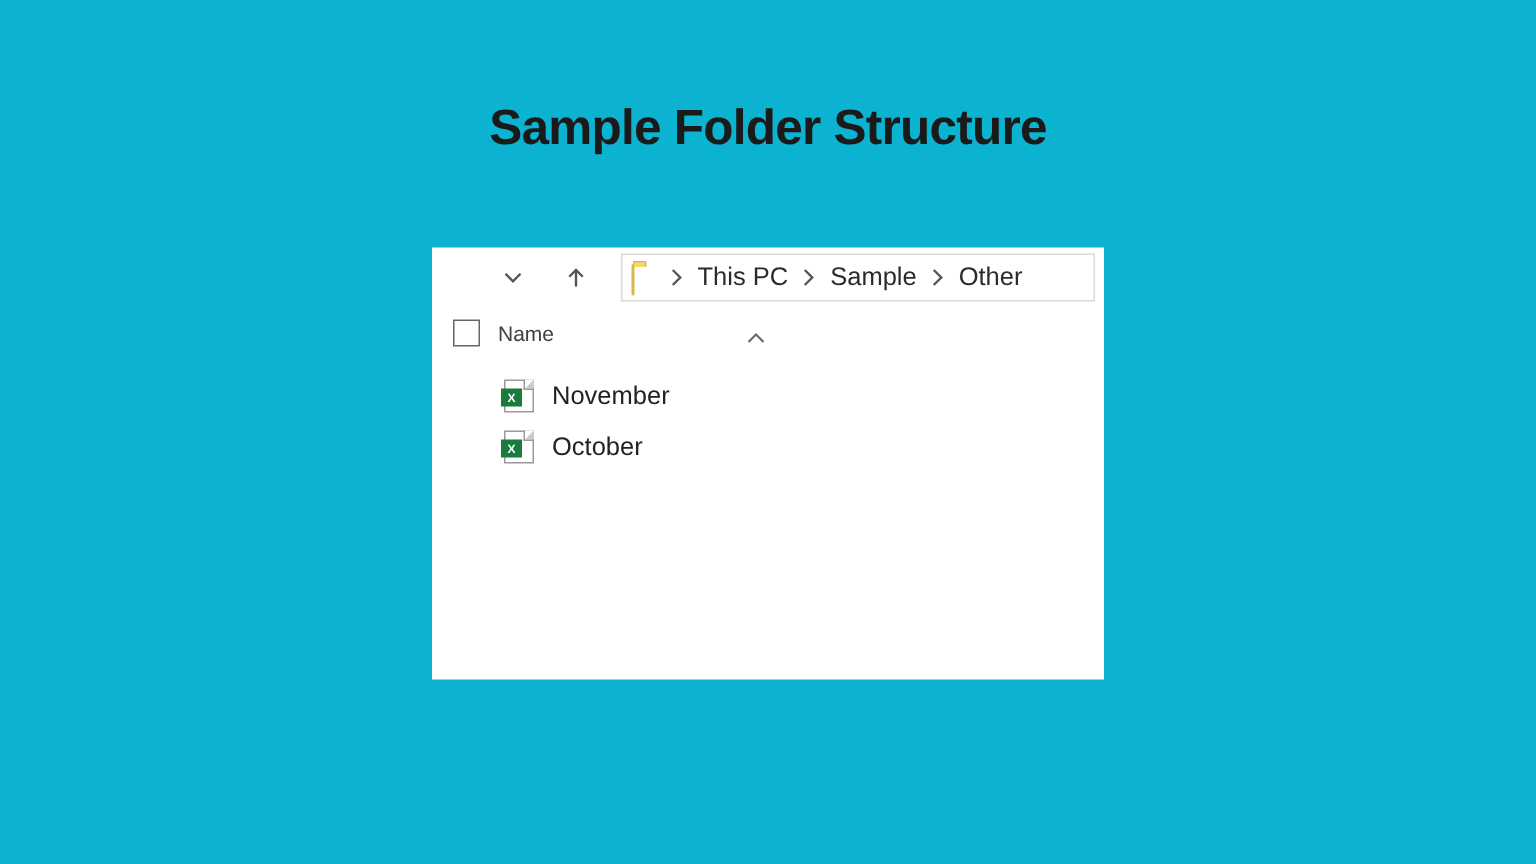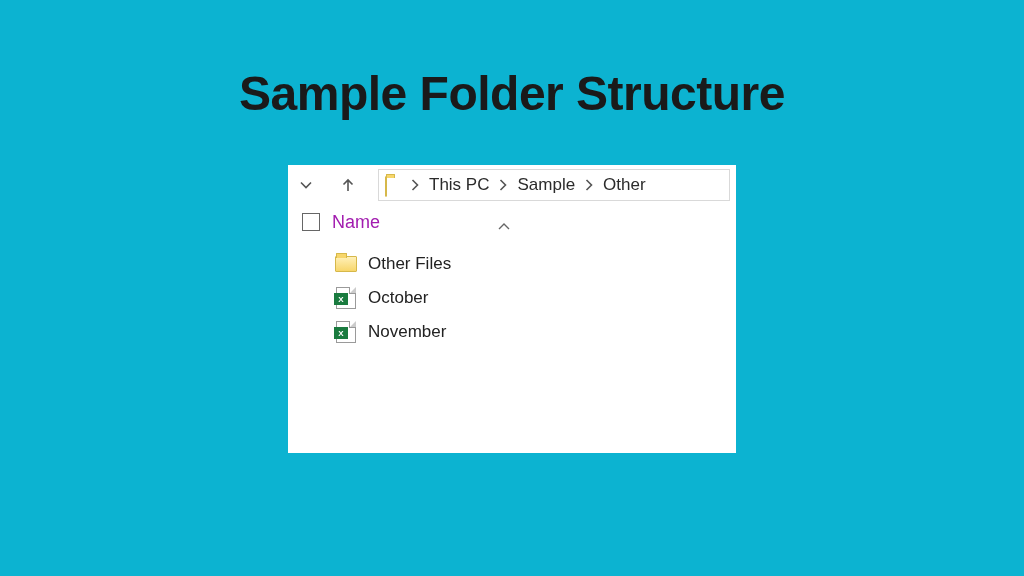--- a/index.html
+++ b/index.html
@@ -10,39 +10,40 @@
     font-family: "Segoe UI", Arial, sans-serif;
     overflow: hidden;
     position: relative;
   }
   .slide-title {
     position: absolute;
     top: 66px;
     left: 0;
     right: 0;
     text-align: center;
-    font-size: 48px;
+    font-size: 33px;
     font-weight: 700;
     color: #1a1a1a;
     letter-spacing: -0.5px;
   }
   .explorer {
     position: absolute;
     left: 288px;
     top: 165px;
     width: 448px;
     height: 288px;
     background: #fff;
   }
   .addr-row {
     display: flex;
     align-items: center;
     height: 40px;
     padding: 0 6px;
     gap: 18px;
+    margin-left: 36px;
   }
   .nav-btn {
     width: 24px;
     height: 24px;
     display: flex;
     align-items: center;
     justify-content: center;
     color: #555;
     cursor: pointer;
   }
@@ -86,22 +87,22 @@
     position: relative;
   }
   .selectall-box {
     width: 18px;
     height: 18px;
     border: 1.5px solid #666;
     background: #fff;
     cursor: pointer;
   }
   .col-name {
-    color: #a21caf;
-    font-size: 18px;
+    color: #404040;
+    font-size: 14px;
     cursor: pointer;
   }
   .sort-caret {
     position: absolute;
     left: 210px;
     top: 12px;
     color: #666;
   }
   .file-list {
     padding: 8px 0 0 46px;
@@ -238,37 +239,31 @@
     <div class="sort-caret">
       <svg width="12" height="8" viewBox="0 0 12 8">
         <path d="M1 6 L6 1 L11 6" fill="none" stroke="#666" stroke-width="1.4"></path>
       </svg>
     </div>
   </div>
 
   <div class="file-list">
     <div class="file-row">
       <span class="icon-wrap">
-          <span class="folder-shape"></span>
-        </span>
-      <span class="file-label">Other Files</span>
+        <span class="excel-shape">
+            <span class="excel-fold"></span>
+            <span class="excel-badge"></span>
+          </span>
+      </span>
+      <span class="file-label">November</span>
     </div>
     <div class="file-row">
       <span class="icon-wrap">
         <span class="excel-shape">
             <span class="excel-fold"></span>
             <span class="excel-badge"></span>
           </span>
       </span>
       <span class="file-label">October</span>
     </div>
-    <div class="file-row">
-      <span class="icon-wrap">
-        <span class="excel-shape">
-            <span class="excel-fold"></span>
-            <span class="excel-badge"></span>
-          </span>
-      </span>
-      <span class="file-label">November</span>
-    </div>
   </div>
 
 </div>
 
 </body></html>

